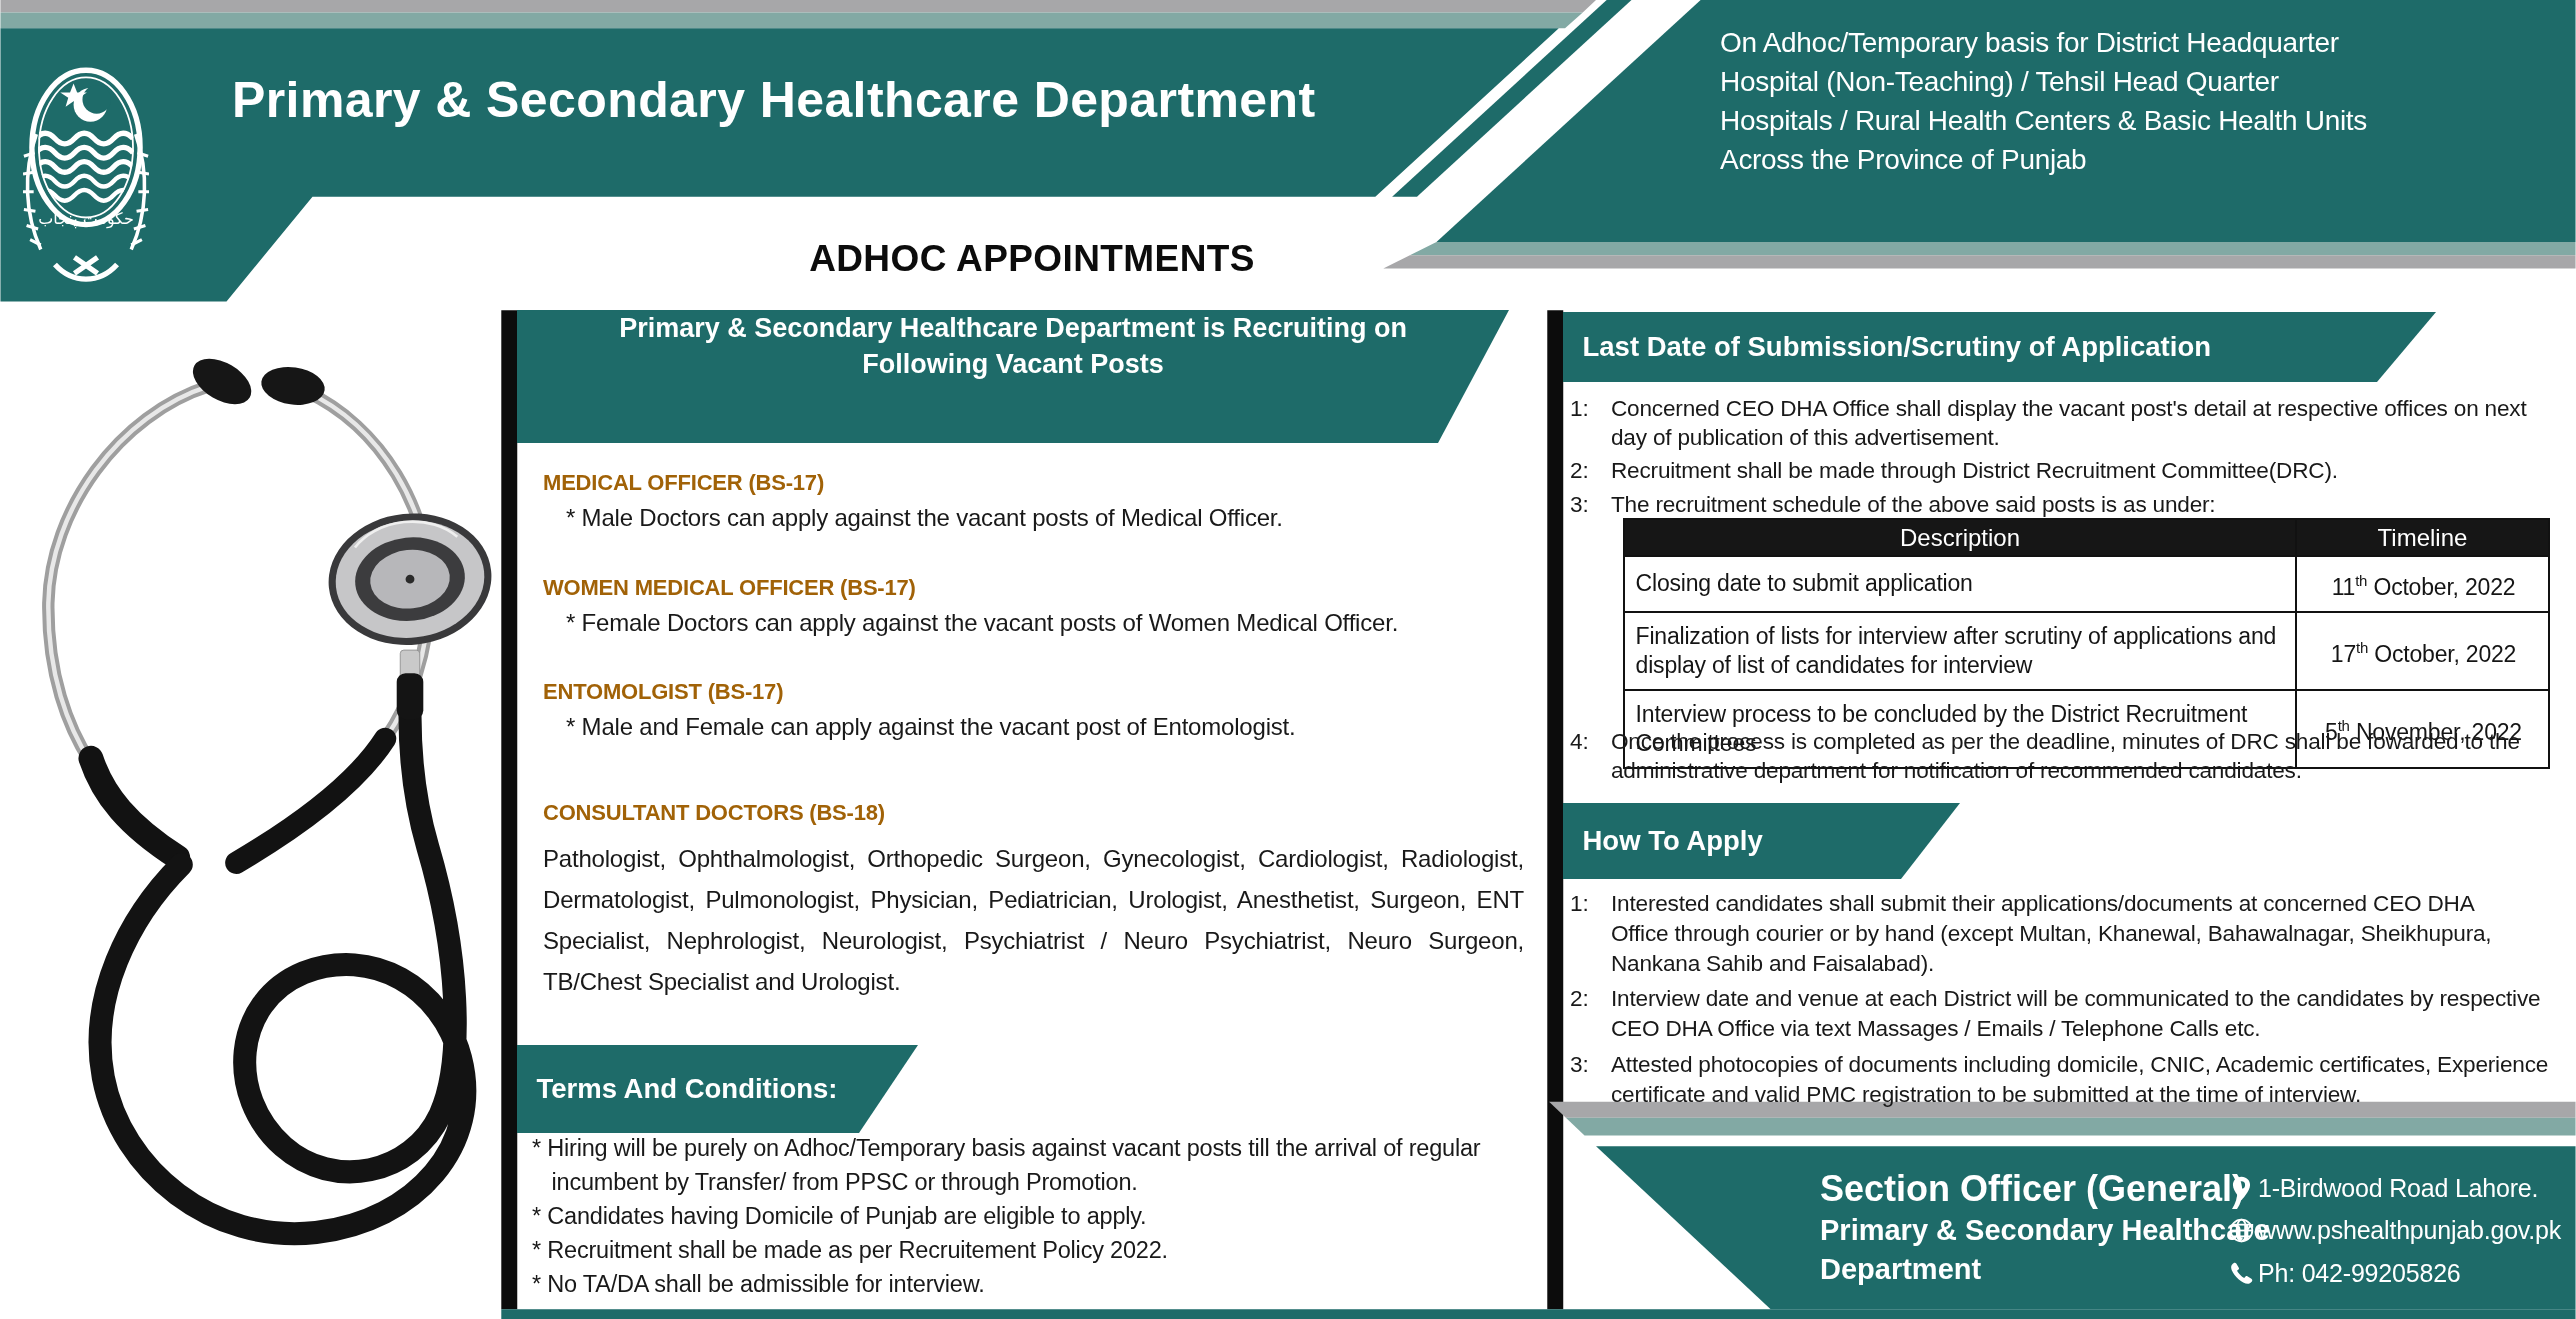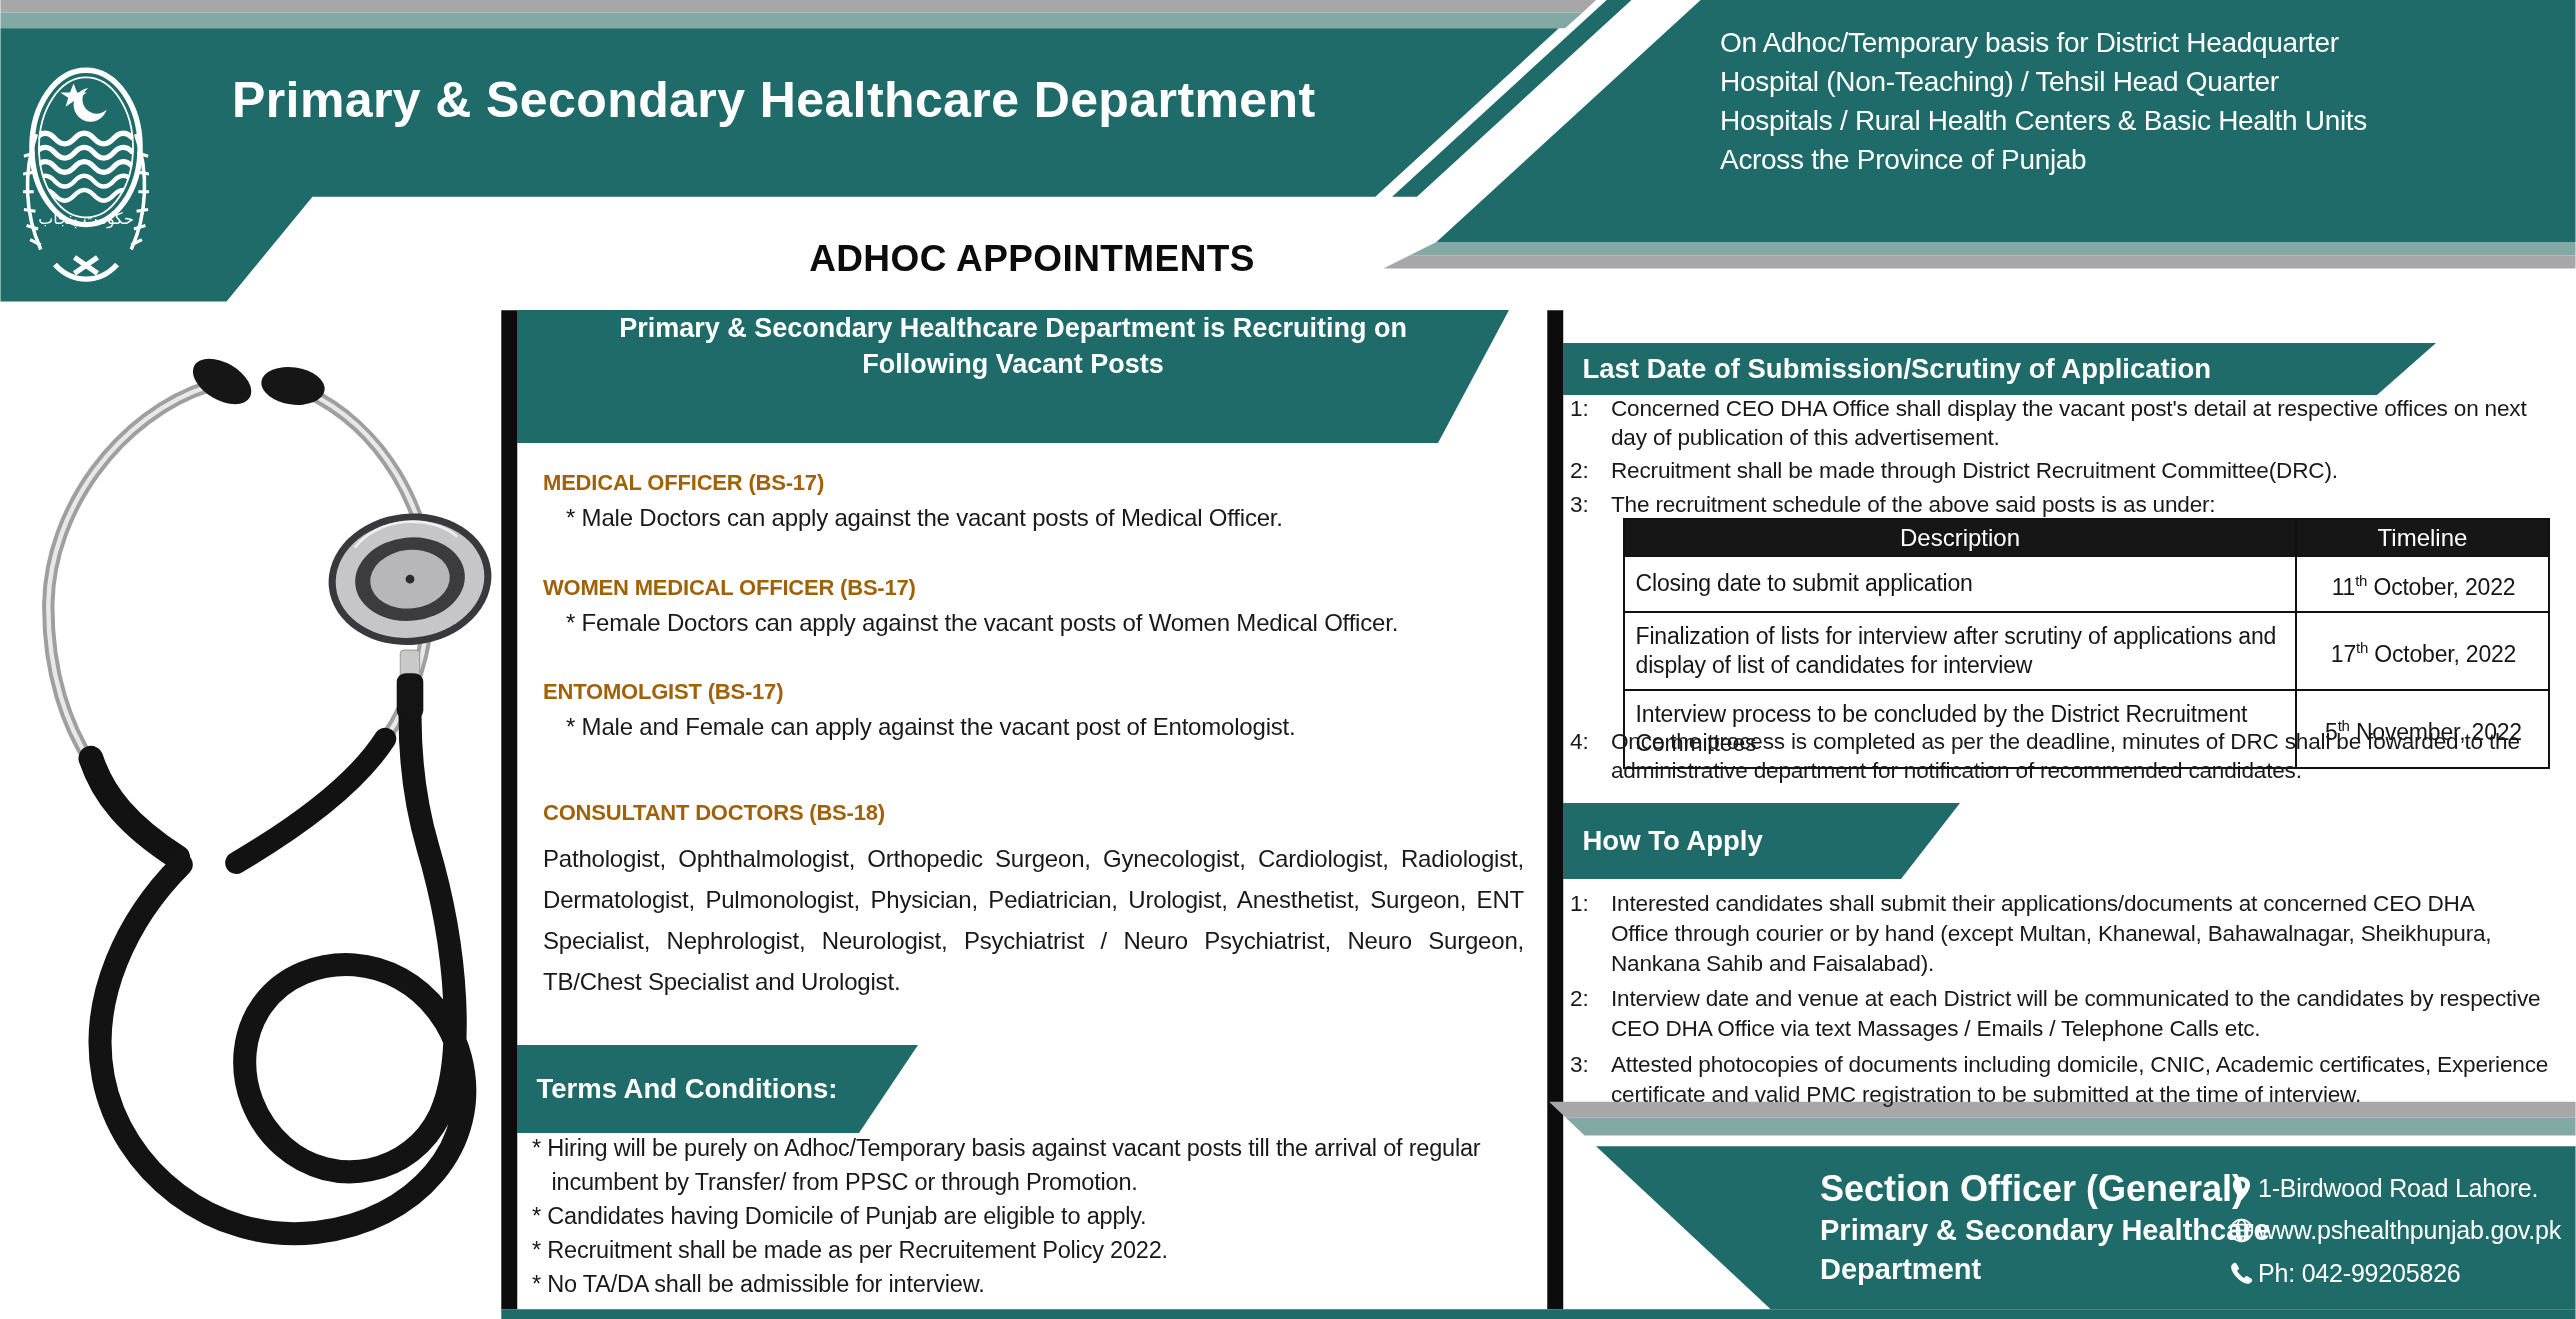--- a/index.html
+++ b/index.html
@@ -34,21 +34,21 @@
     display:flex; align-items:flex-start; justify-content:center;
   }
   .banner-recruiting .inner {
     width:816px; text-align:center; font-size:27px; line-height:36px;
   }
   .banner-small {
     clip-path:polygon(0 0, 100% 0, calc(100% - 59px) 100%, 0 100%);
     display:flex; align-items:center; font-size:27.5px; padding-left:19.5px;
   }
   .banner-terms   { left:517px;  top:1045px; width:401px; height:88px; }
-  .banner-lastdate{ left:1563px; top:312px;  width:873px; height:52px;margin-top:31px; }
+  .banner-lastdate{ left:1563px; top:312px;  width:873px; height:70px; }
   .banner-howto   { left:1563px; top:803px;  width:397px; height:76px; }
 
   
   .post-block { position:absolute; left:543px; width:984px; }
   .post-title { font-size:22px; font-weight:bold; color:#a16207; letter-spacing:-0.2px; }
   .post-note  { margin-top:8px; padding-left:23px; font-size:24px; color:#191919; letter-spacing:-0.2px; }
   .post-paragraph {
     margin-top:12.4px; width:981px; font-size:24px; line-height:41px;
     text-align:justify; color:#191919; letter-spacing:-0.2px;
   }

